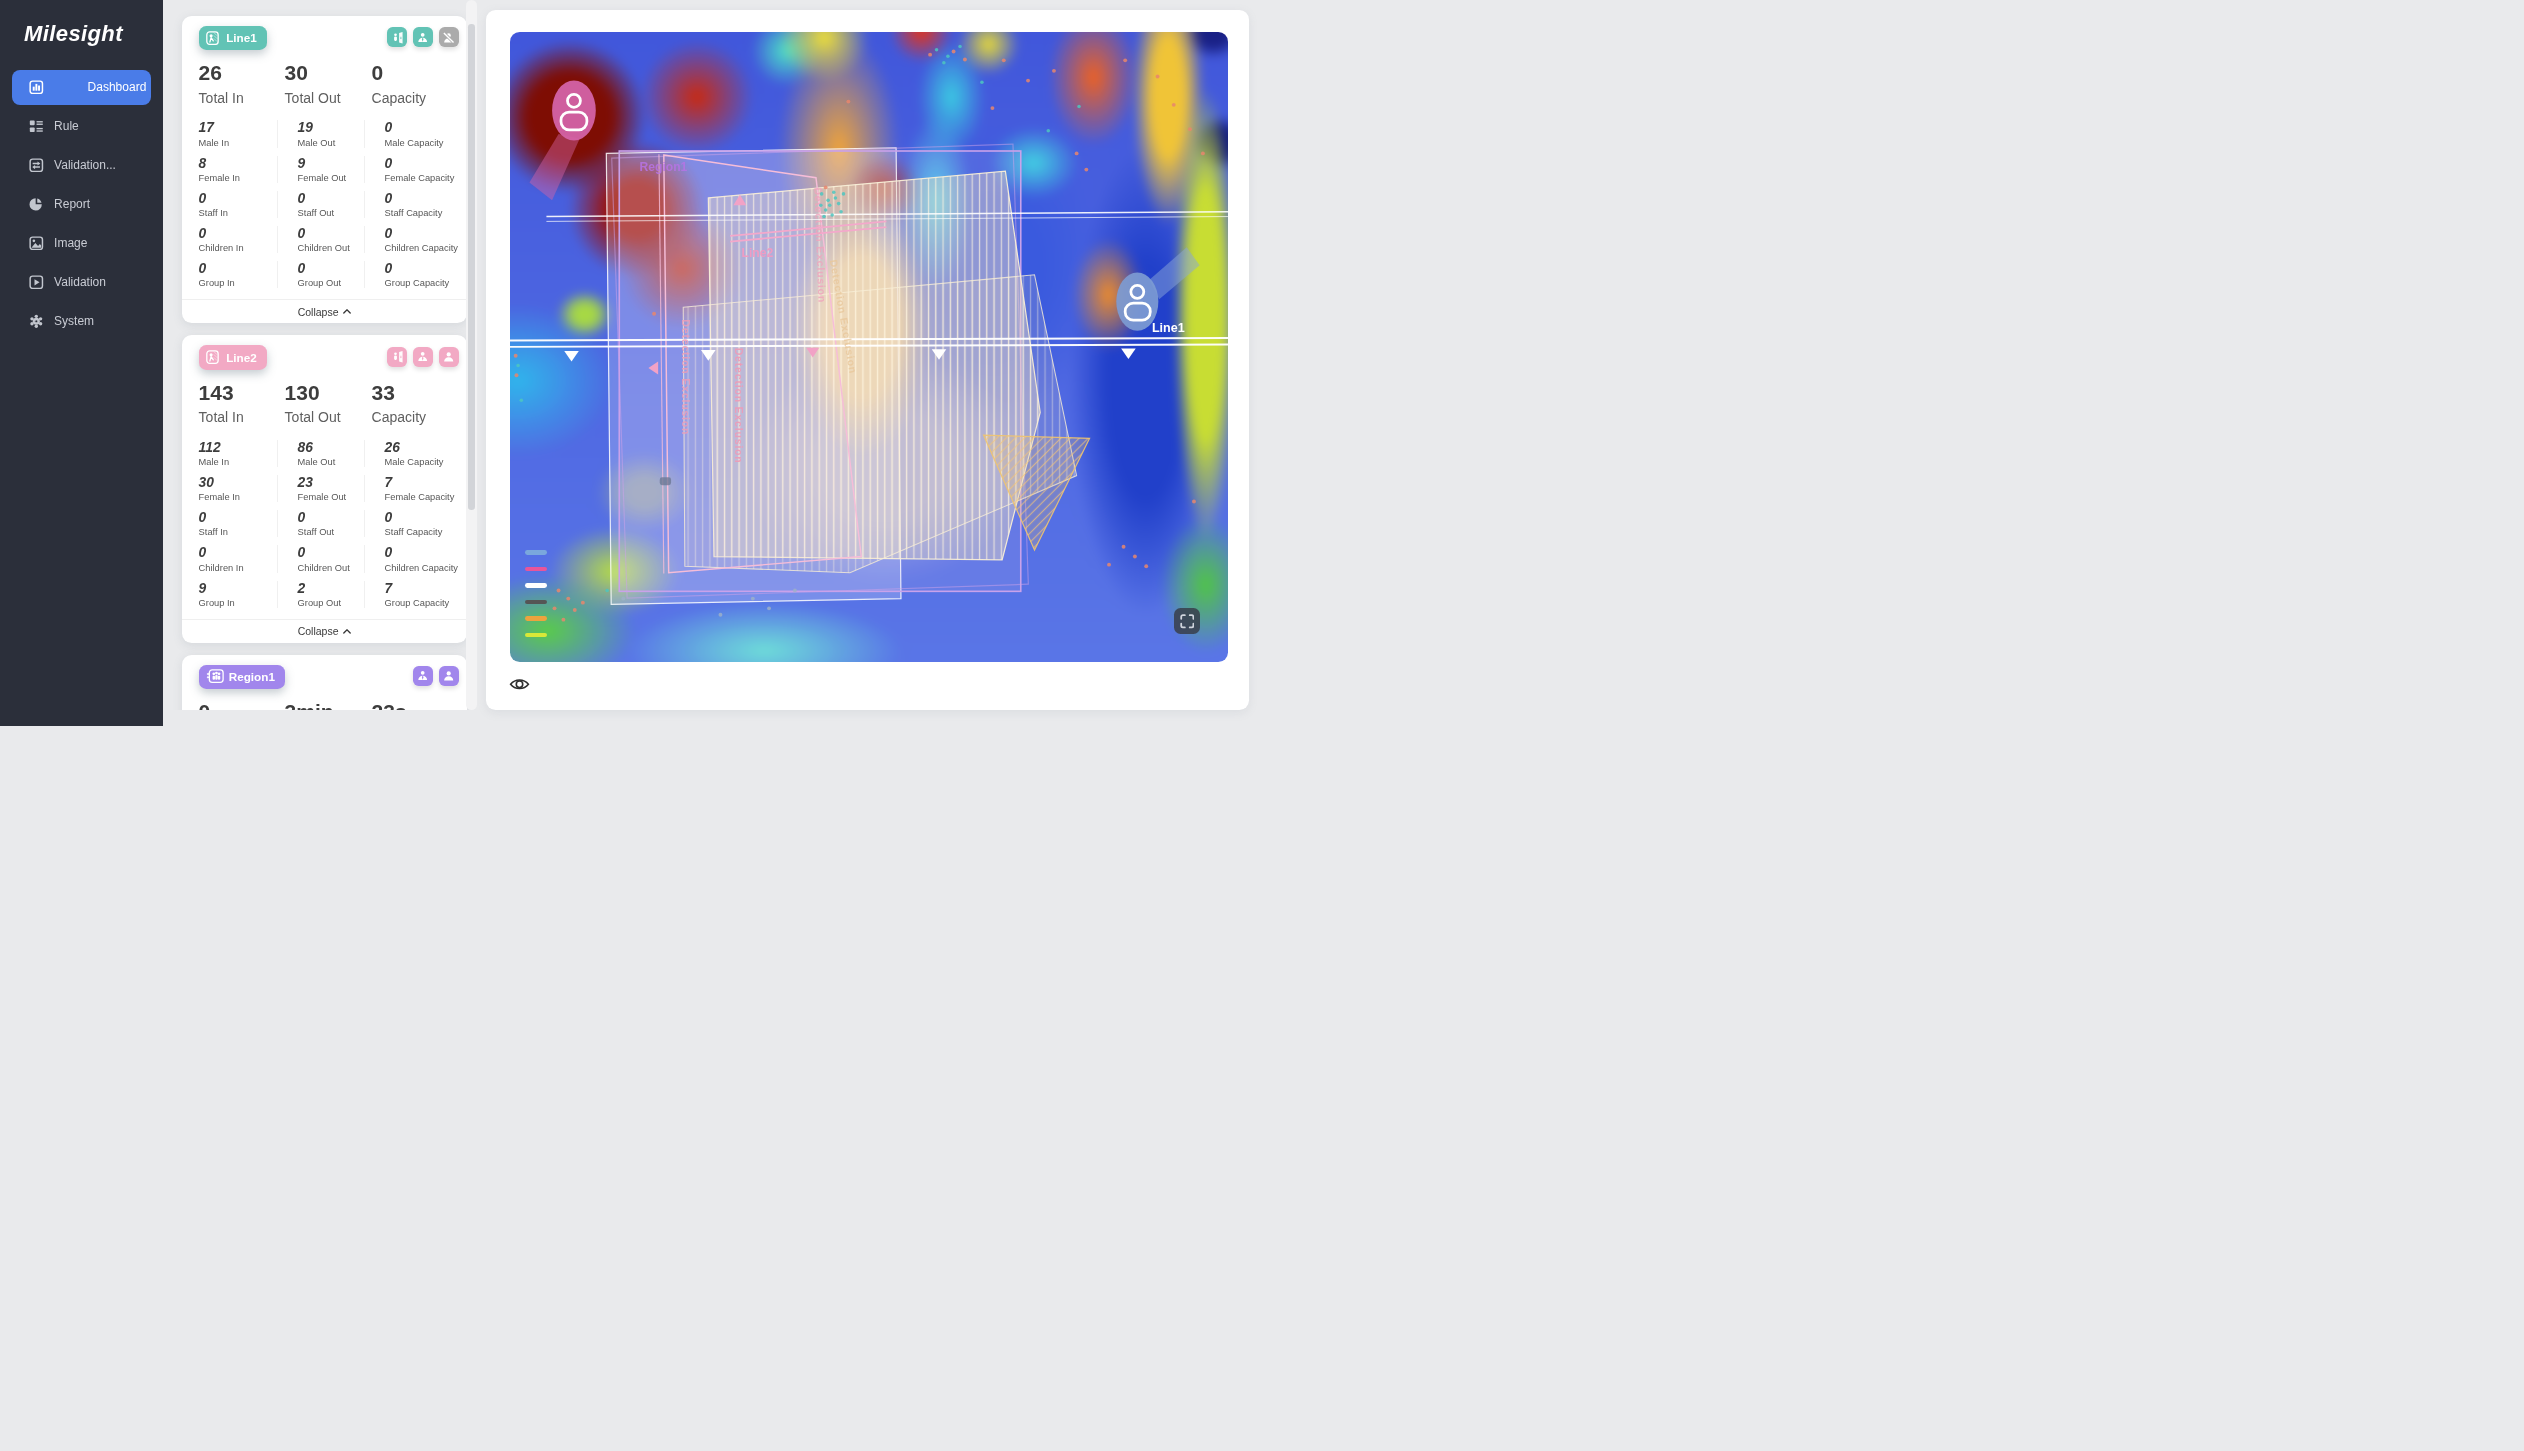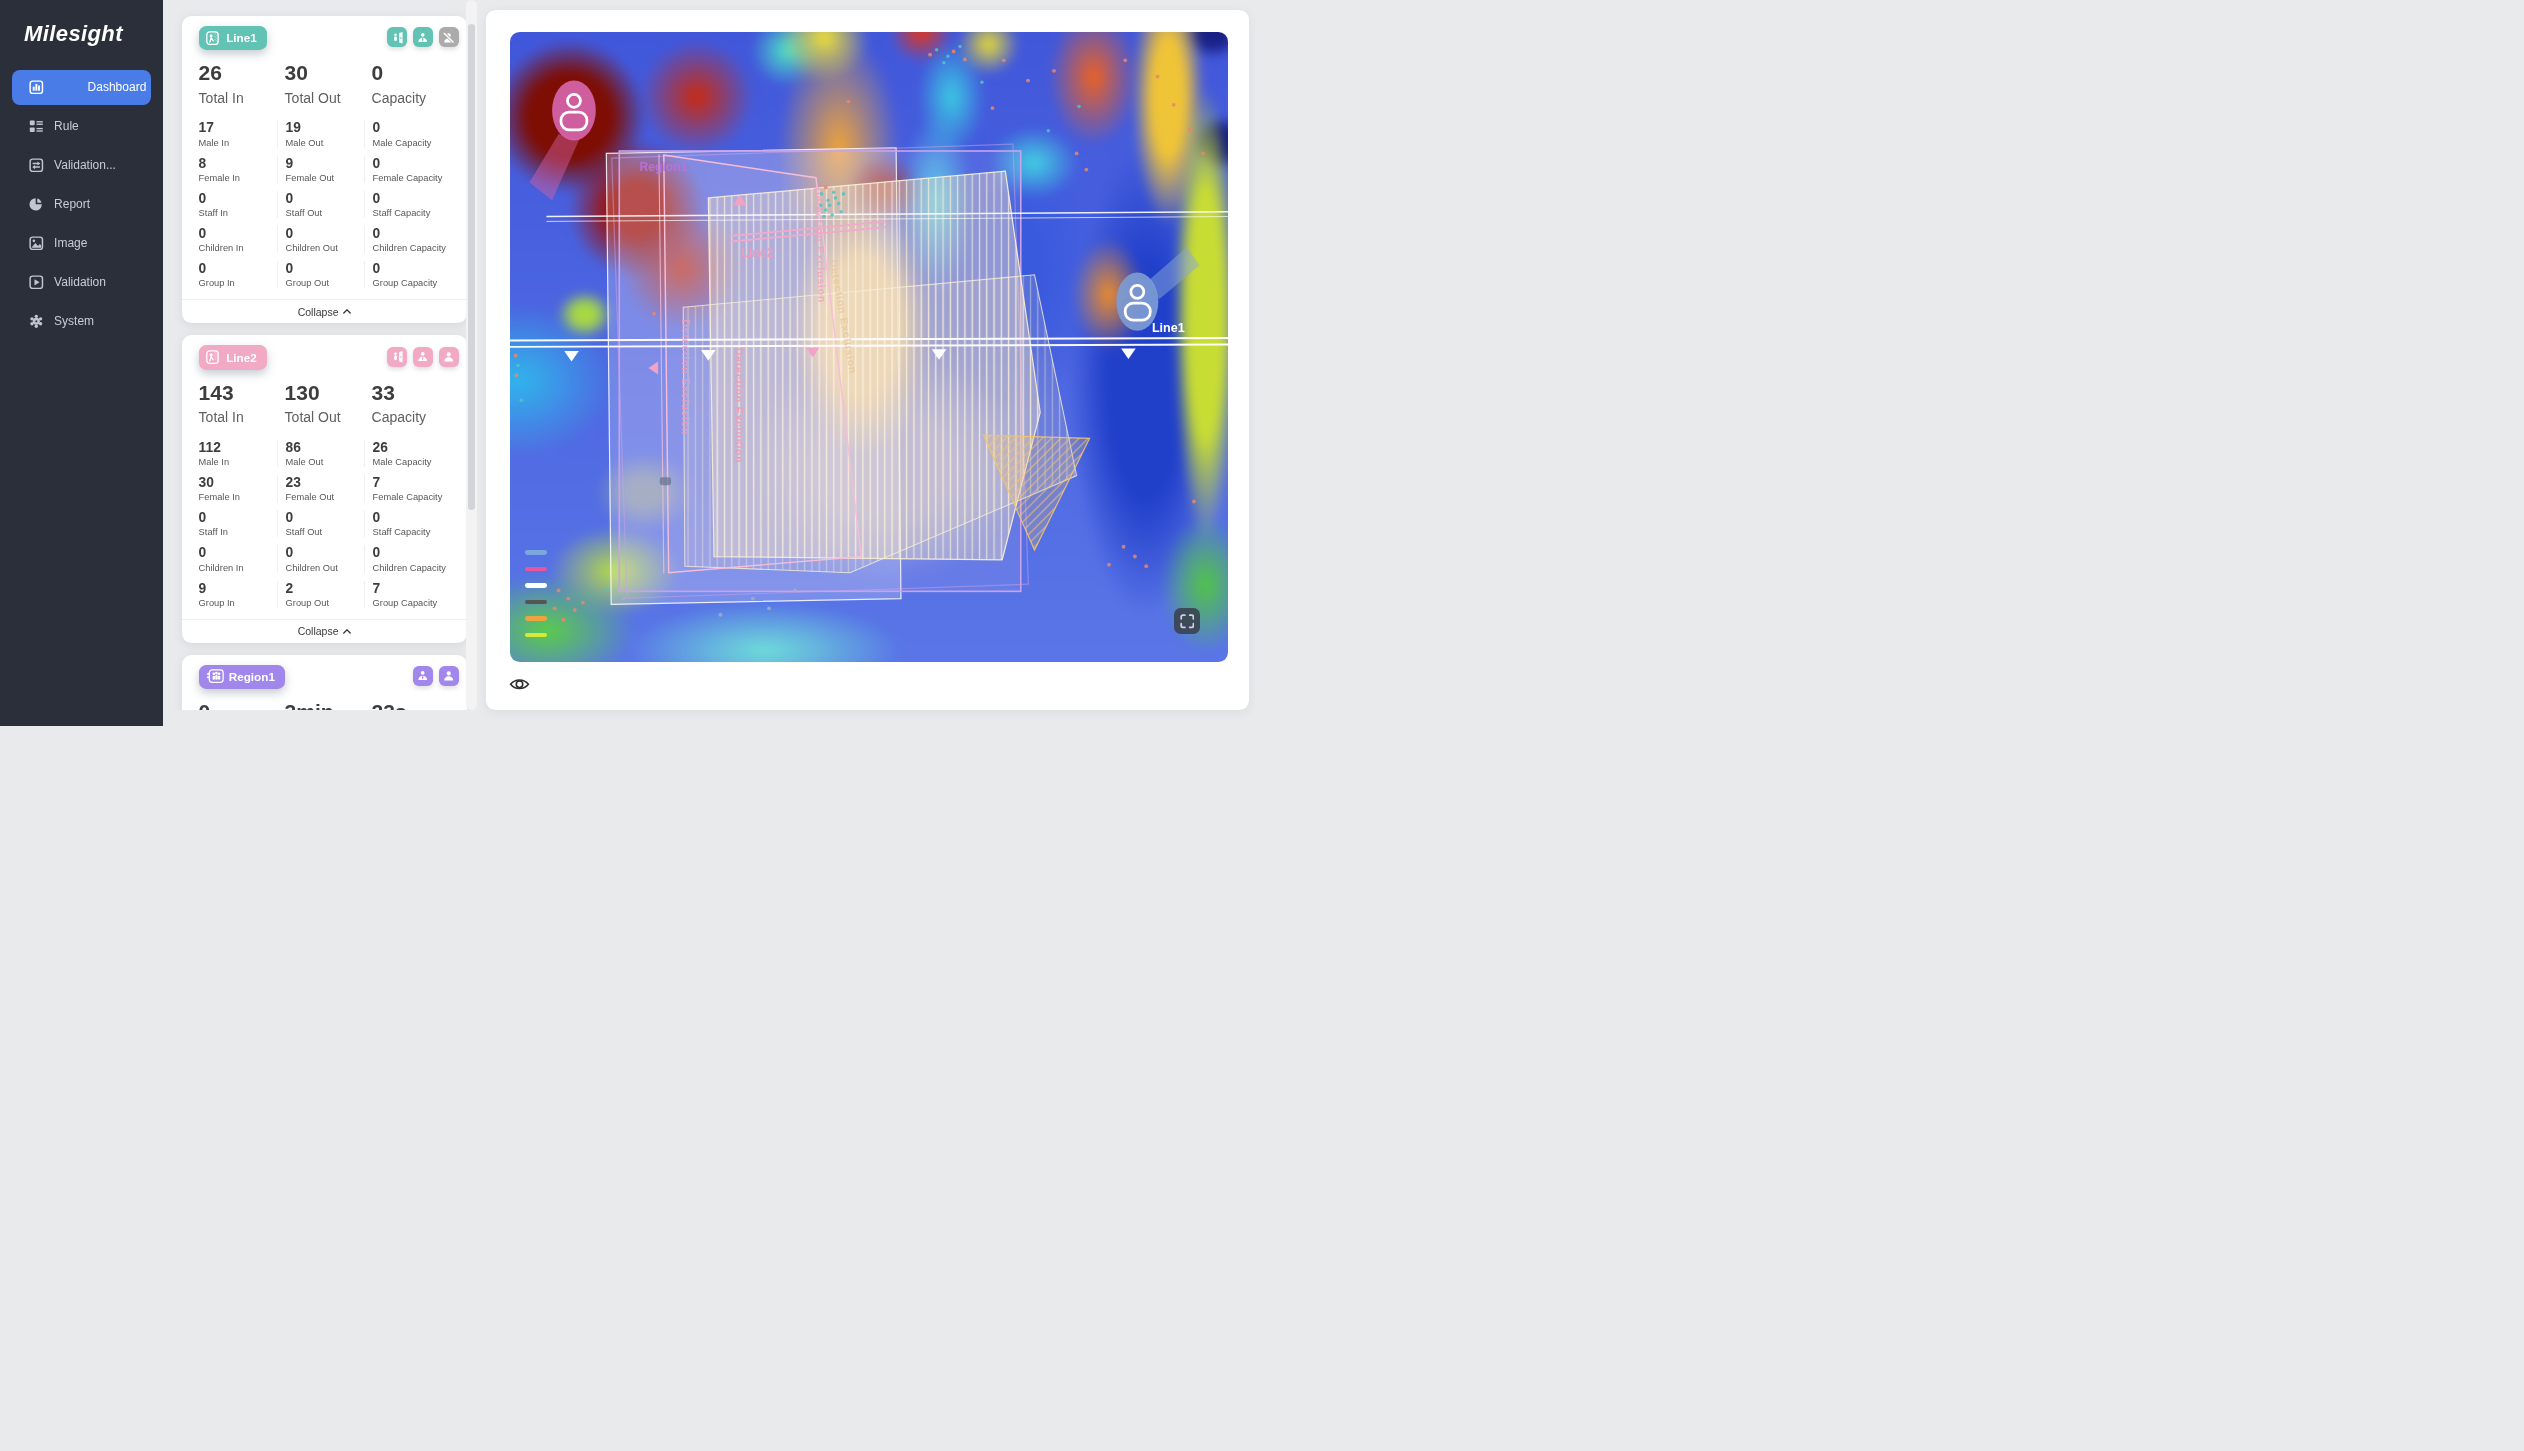--- a/index.html
+++ b/index.html
@@ -30,22 +30,22 @@
   .card-head { display:flex; align-items:flex-start; justify-content:space-between; padding:9.7px 8px 0 17px; }
   .badge { display:inline-flex; align-items:center; gap:4.9px; color:#fff; font-size:11.7px; font-weight:bold; padding:4.9px 10.5px 4.9px 7.3px; border-radius:7.3px; box-shadow:0 4px 9.7px rgba(90,110,120,.35); cursor:pointer; }
   .actions { display:flex; gap:5.7px; margin-top:1.6px; }
   .act { width:20px; height:20px; border:none; border-radius:5.7px; display:flex; align-items:center; justify-content:center; cursor:pointer; box-shadow:0 2.4px 5.7px rgba(0,0,0,.13); }
   .act svg { width:15.4px; height:15.4px; }
   .summary { display:grid; grid-template-columns:86px 87px 1fr; padding:0 0 0 17px; margin-top:12px; }
   .sum-v { font-size:21px; font-weight:bold; color:#3d3d3d; line-height:1.05; }
   .sum-l { font-size:14px; color:#5f5f5f; margin-top:5.7px; }
   .stats { display:grid; grid-template-columns:78px 87px 1fr; padding:0 0 3.2px 17px; margin-top:14.6px; }
   .stat-cell { margin-bottom:8px; }
-  .stat-cell:nth-child(3n+2), .stat-cell:nth-child(3n+3) { border-left:0.8px solid #f0f0f0; padding-left:8px; }
-  .stat-v { font-size:13.8px; font-weight:bold; color:#3d3d3d; line-height:1.1; }
+  .stat-cell:nth-child(3n+2), .stat-cell:nth-child(3n+3) { border-left:0.8px solid #f0f0f0; padding-left:20px; }
+  .stat-v { font-size:13.8px; font-weight:bold; color:#3d3d3d; line-height:1.1;font-style:italic; }
   .stat-l { font-size:9.3px; color:#575757; margin-top:2px; }
   .card-foot { border-top:0.8px solid #efefef; height:24px; display:flex; align-items:center; justify-content:center; gap:4px; font-size:10.5px; color:#3a3a3a; cursor:pointer; }
 
   .scroll-track { position:absolute; left:303px; top:0; width:11.3px; height:710px; background:#f3f3f4; border-radius:5.7px; }
   .scroll-thumb { position:absolute; left:2.4px; top:24px; width:6.5px; height:486px; background:#d2d4d8; border-radius:3.2px; cursor:grab; }
 
   
   .right { flex:1; padding:9.7px 0 0 8px; }
   .panel { width:763px; height:700px; background:#fff; border-radius:9.7px; box-shadow:0 2.4px 9.7px rgba(120,130,145,.12); position:relative; }
   .heatmap { position:absolute; left:24px; top:22.7px; width:718px; height:630px; border-radius:9.7px; overflow:hidden; }

